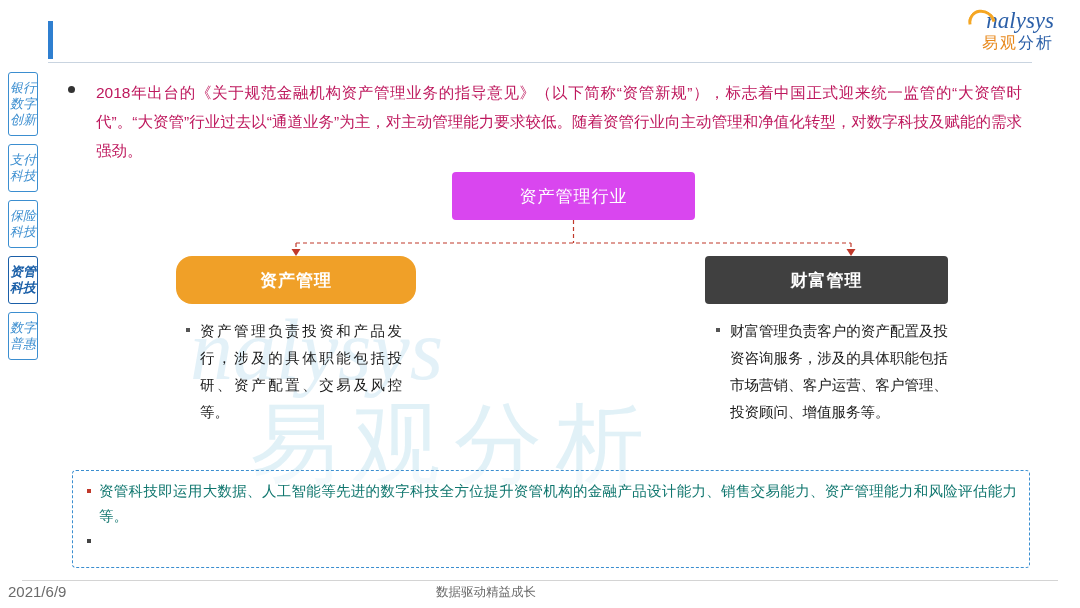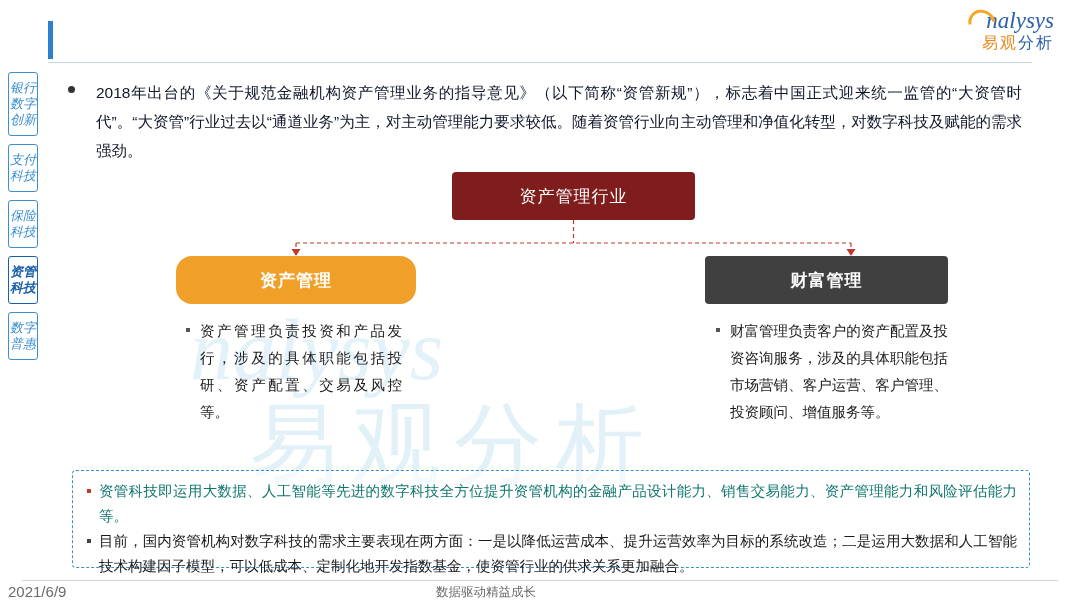--- a/index.html
+++ b/index.html
@@ -163,35 +163,35 @@
     top: 8px;
     width: 7px;
     height: 7px;
     border-radius: 50%;
     background: #333;
   }
   .intro .para {
     margin-left: 34px;
     font-size: 15.5px;
     line-height: 29px;
-    color: #0f172a;
+    color: #be185d;
     text-align: justify;
   }
 
   
   .diagram { position: absolute; left: 0; top: 0; width: 1080px; height: 608px; z-index: 2; pointer-events: none;}
   .diagram svg { position: absolute; left: 0; top: 0; }
 
   .box-top {
     position: absolute;
     left: 452px;
     top: 172px;
     width: 243px;
     height: 48px;
-    background: #7f1d1d;
+    background: #d946ef;
     border-radius: 4px;
     color: #fff;
     font-size: 17px;
     display: flex;
     align-items: center;
     justify-content: center;
     letter-spacing: 1px;
     z-index: 3;
   }
   .box-left {
@@ -387,20 +387,19 @@
   <div class="txt">财富管理负责客户的资产配置及投资咨询服务，涉及的具体职能包括市场营销、客户运营、客户管理、投资顾问、增值服务等。</div>
 </div>
 
 <div class="note-box">
   <div class="note-item red">
     <span class="sq"></span>
     <span>资管科技即运用大数据、人工智能等先进的数字科技全方位提升资管机构的金融产品设计能力、销售交易能力、资产管理能力和风险评估能力等。</span>
   </div>
   <div class="note-item black">
     <span class="sq"></span>
-    <span>目前，国内资管机构对数字科技的需求主要表现在两方面：一是以降低运营成本、提升运营效率为目标的系统改造；二是运用大数据和人工智能技术构建因子模型，可以低成本、定制化地开发指数基金，使资管行业的供求关系更加融合。</span>
   </div>
 </div>
 
 <div class="footer-line"></div>
 <div class="footer-date">2021/6/9</div>
 <div class="footer-center">数据驱动精益成长</div>
 <div class="footer-page">29</div>
 
 </body></html>

